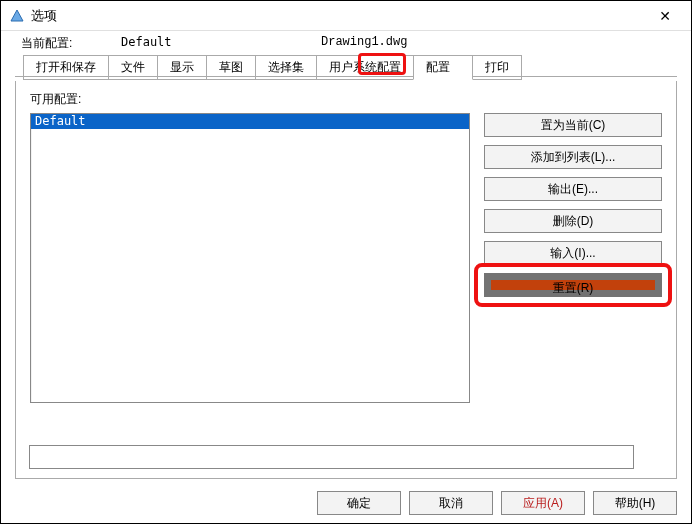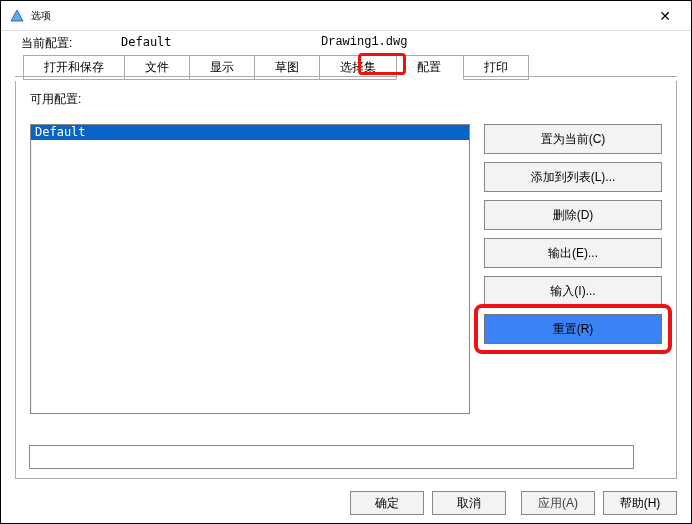--- a/index.html
+++ b/index.html
@@ -19,21 +19,21 @@
     padding: 0 8px;
     border-bottom: 1px solid #e0e0e0;
     position: relative;
   }
   .titlebar .icon {
     width: 16px; height: 16px;
     margin-right: 6px;
     display: inline-block;
   }
   .titlebar .icon svg { width:16px; height:16px; }
-  .titlebar .title { font-size: 10px; }
+  .titlebar .title { font-size: 13px; }
   .titlebar .close {
     position: absolute;
     right: 6px;
     top: 0;
     width: 40px;
     height: 30px;
     text-align: center;
     line-height: 30px;
     font-size: 14px;
     font-family: Arial;
@@ -49,21 +49,21 @@
   .inforow .val2 { font-family: Liberation Mono, monospace; }
   .tabs {
     display: flex;
     padding-left: 22px;
     align-items: center;
     height: 22px;
     font-size: 12px;
     position: relative;
   }
   .tab {
-    padding: 3px 20px;
+    padding: 3px 12px;
     border: 1px solid #aaa;
     border-bottom: 1px solid #aaa;
     background: #fff;
     position: relative;
     margin-right: -1px;
     white-space: nowrap;
   }
   .tab.active {
     border-bottom: 1px solid #fff;
     z-index: 2;
@@ -88,21 +88,21 @@
     top: 80px;
     left: 14px;
     right: 14px;
     bottom: 44px;
     border-left: 1px solid #aaa;
     border-right: 1px solid #aaa;
     border-bottom: 1px solid #aaa;
     padding: 10px 14px;
   }
   .sectionlbl {
-    margin-bottom: 16px;
+    margin-bottom: 5px;
     font-size: 12px;
   }
   .layout {
     display: flex;
     gap: 14px;
   }
   .listbox {
     width: 440px;
     height: 290px;
     border: 1px solid #888;
@@ -119,31 +119,31 @@
     line-height: 15px;
     height: 15px;
   }
   .sidebtns {
     display: flex;
     flex-direction: column;
     gap: 8px;
     flex: 1;
   }
   .sidebtn, .footbtn {
-    height: 30px;
+    height: 24px;
     border: 1px solid #888;
     background: #f3f3f3;
     font-size: 12px;
     font-family: inherit;
     text-align: center;
     cursor: pointer;
   }
   .sidebtn.highlight {
-    background: #3b82f6;
-    border: 1px solid #737373;
+    background: #c2410c;
+    border: 7px solid #737373;
   }
   .sidebtn-wrap {
     position: relative;
   }
   .redbox {
     border: 4px solid #e11;
     border-radius: 8px;
     position: absolute;
     pointer-events: none;
     z-index: 10;
@@ -158,26 +158,25 @@
     background: #fff;
   }
   .footer {
     position: absolute;
     bottom: 8px;
     right: 14px;
     display: flex;
     gap: 8px;
   }
   .footbtn {
-    width: 74px;
+    width: 84px;
     height: 24px;
   }
   .footbtn.disabled {
-    color: #404040;
-    margin-left: 7px;
+    color: #b91c1c;
   }
 </style>
 </head>
 <body>
 
 <div class="titlebar">
   <span class="icon">
     <svg viewBox="0 0 16 16">
         <path d="M2 13 L8 2 L14 13 Z" fill="#6aa9e6" stroke="#2b6cb0" stroke-width="1"></path>
       </svg>
@@ -192,36 +191,37 @@
   <span class="val2">Drawing1.dwg</span>
 </div>
 
 <div class="tabs">
   <div class="tabline"></div>
   <div class="tab">打开和保存</div>
   <div class="tab">文件</div>
   <div class="tab">显示</div>
   <div class="tab">草图</div>
   <div class="tab">选择集</div>
+  <div class="tab">用户系统配置</div>
   <div class="tab active" style="padding-right:22px;">配置</div>
   <div class="tab">打印</div>
   <div class="tabhl" style="left:357px; top:-3px; width:48px; height:22px;"></div>
 </div>
 
 <div class="content">
   <div class="sectionlbl">可用配置:</div>
   <div class="layout">
     <div class="listbox">
       <div class="listitem">Default</div>
     </div>
     <div class="sidebtns">
       <button class="sidebtn">置为当前(C)</button>
       <button class="sidebtn">添加到列表(L)...</button>
+      <button class="sidebtn">输出(E)...</button>
       <button class="sidebtn">删除(D)</button>
-      <button class="sidebtn">输出(E)...</button>
       <button class="sidebtn">输入(I)...</button>
       <div class="sidebtn-wrap">
         <button class="sidebtn highlight" style="width:100%;">重置(R)</button>
         <div class="redbox" style="left:-10px; top:-10px; right:-10px; bottom:-10px;"></div>
       </div>
     </div>
   </div>
 </div>
 
 <div class="lowerinput"></div>

